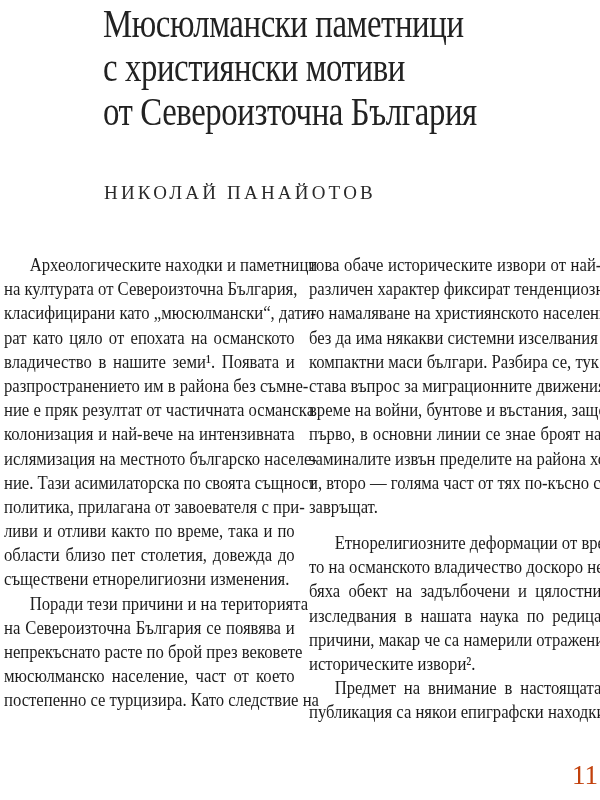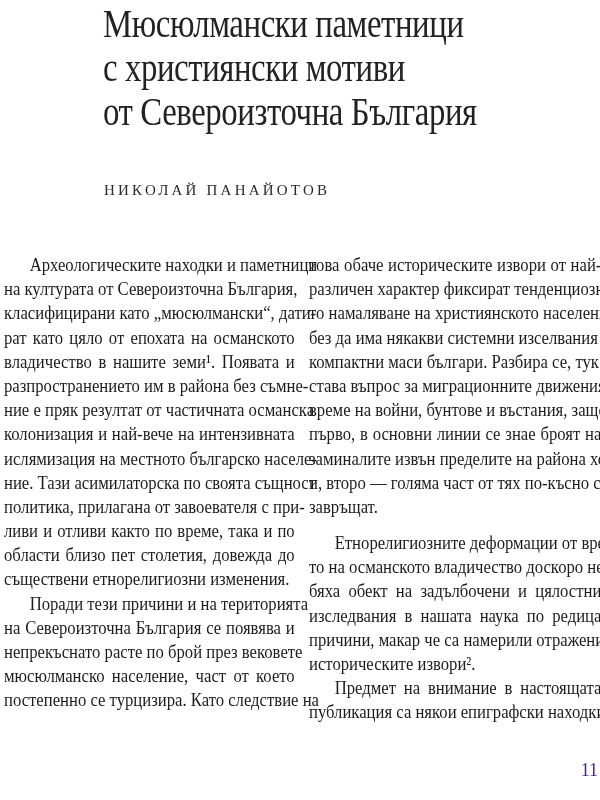--- a/index.html
+++ b/index.html
@@ -28,21 +28,21 @@
     transform: scaleX(0.82);
     transform-origin: left top;
     white-space: nowrap;
     color: #222;
   }
   .title span { display: block; }
   .author {
     position: absolute;
     left: 104px;
     top: 182px;
-    font-size: 15px;
+    font-size: 19px;
     letter-spacing: 3.2px;
     color: #2a2a2a;
     white-space: nowrap;
   }
   .col {
     position: absolute;
     top: 253px;
     width: 340px;
     font-size: 19.5px;
     line-height: 24.2px;
@@ -58,22 +58,22 @@
     text-align: justify;
     text-align-last: justify;
   }
   .line.last { text-align-last: left; }
   .line.indent { text-indent: 30px; }
   .gap { display: block; height: 12px; }
   .page-num {
     position: absolute;
     right: 2px;
     top: 760px;
-    font-size: 18px;
-    color: #4c1d95;
+    font-size: 27px;
+    color: #c2410c;
   }
 </style>
 </head>
 <body>
 
 <h1 class="title">
   <span>Мюсюлмански паметници</span>
   <span>с християнски мотиви</span>
   <span>от Североизточна България</span>
 </h1>

